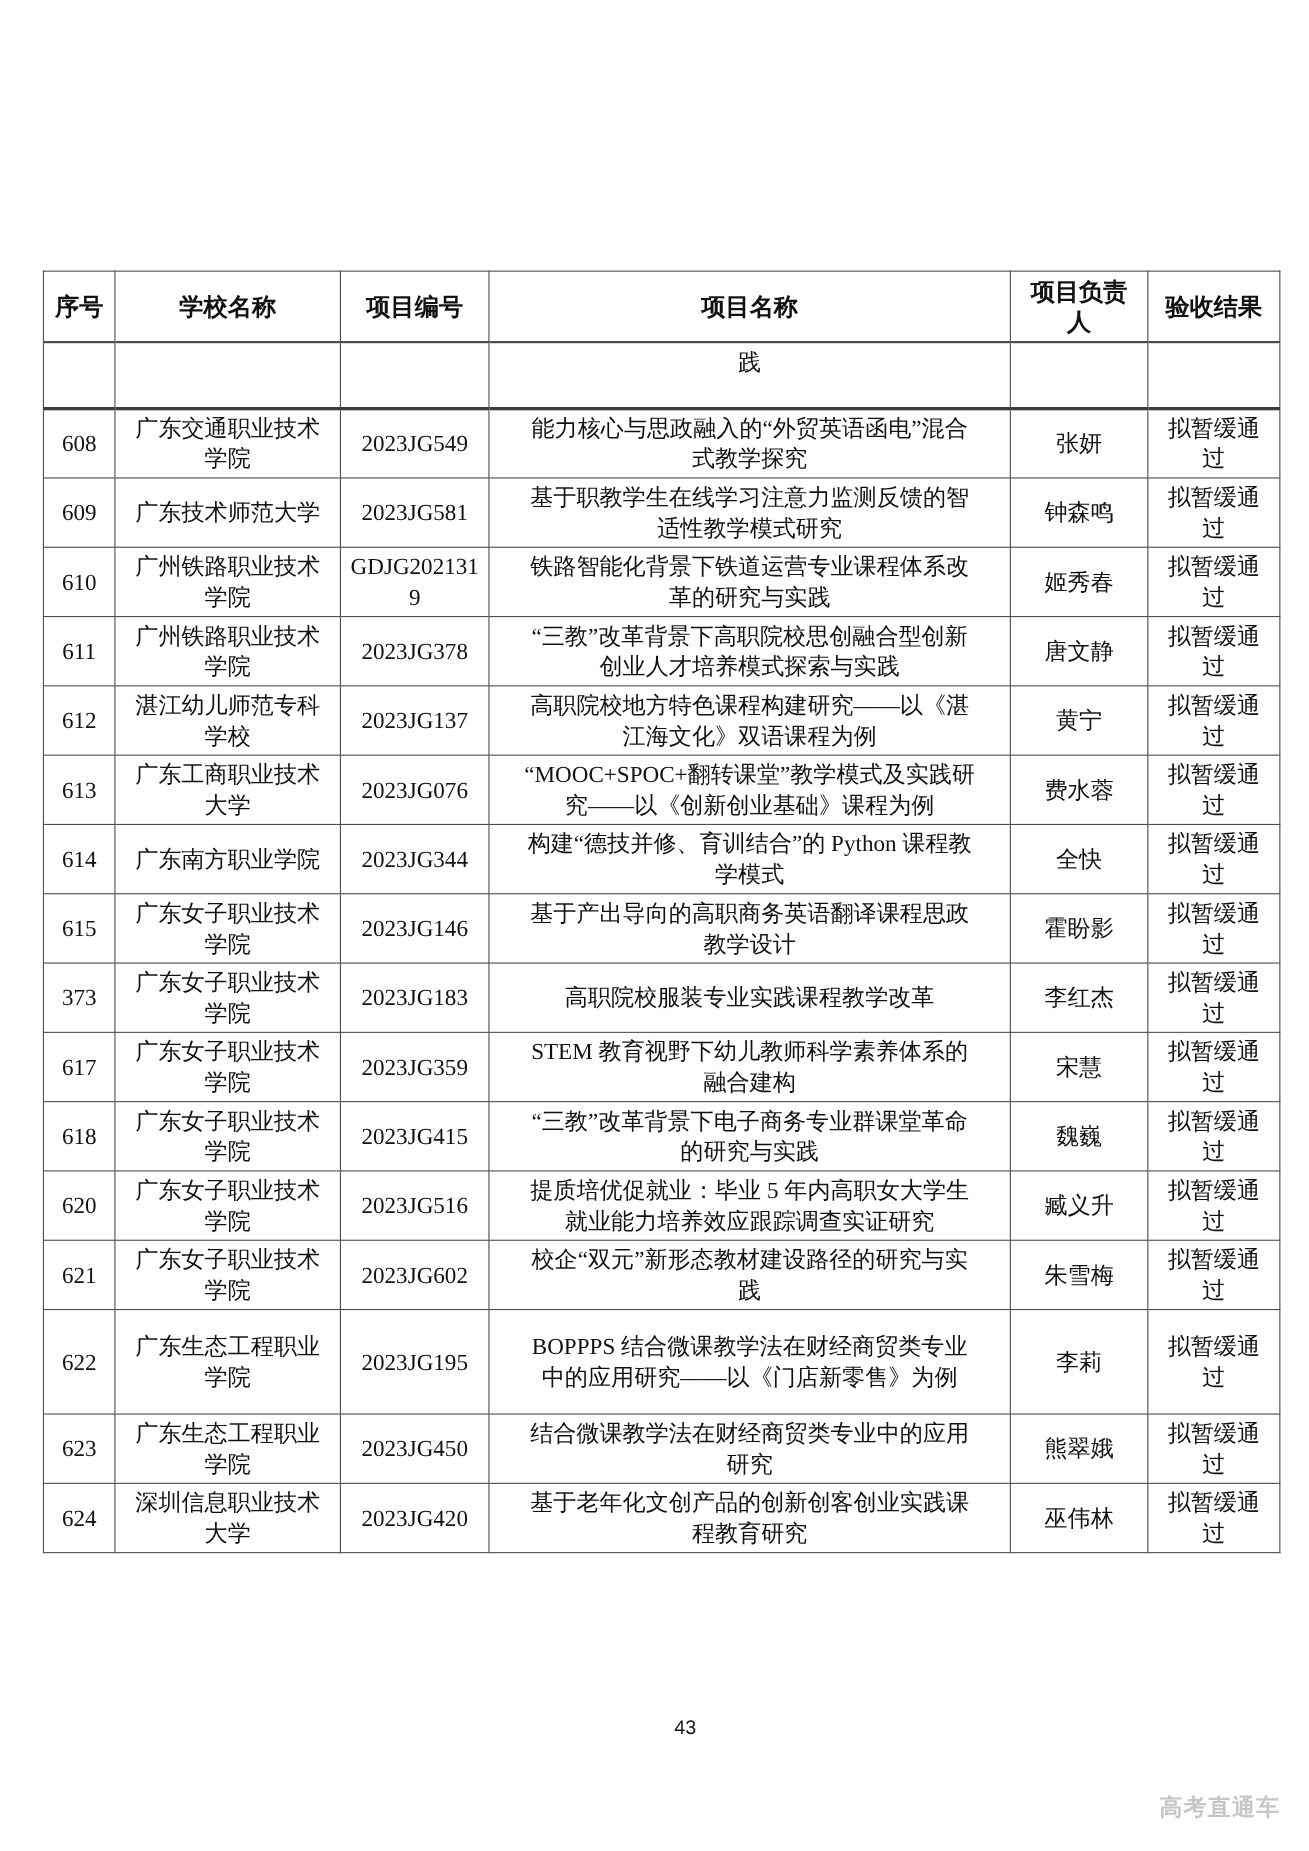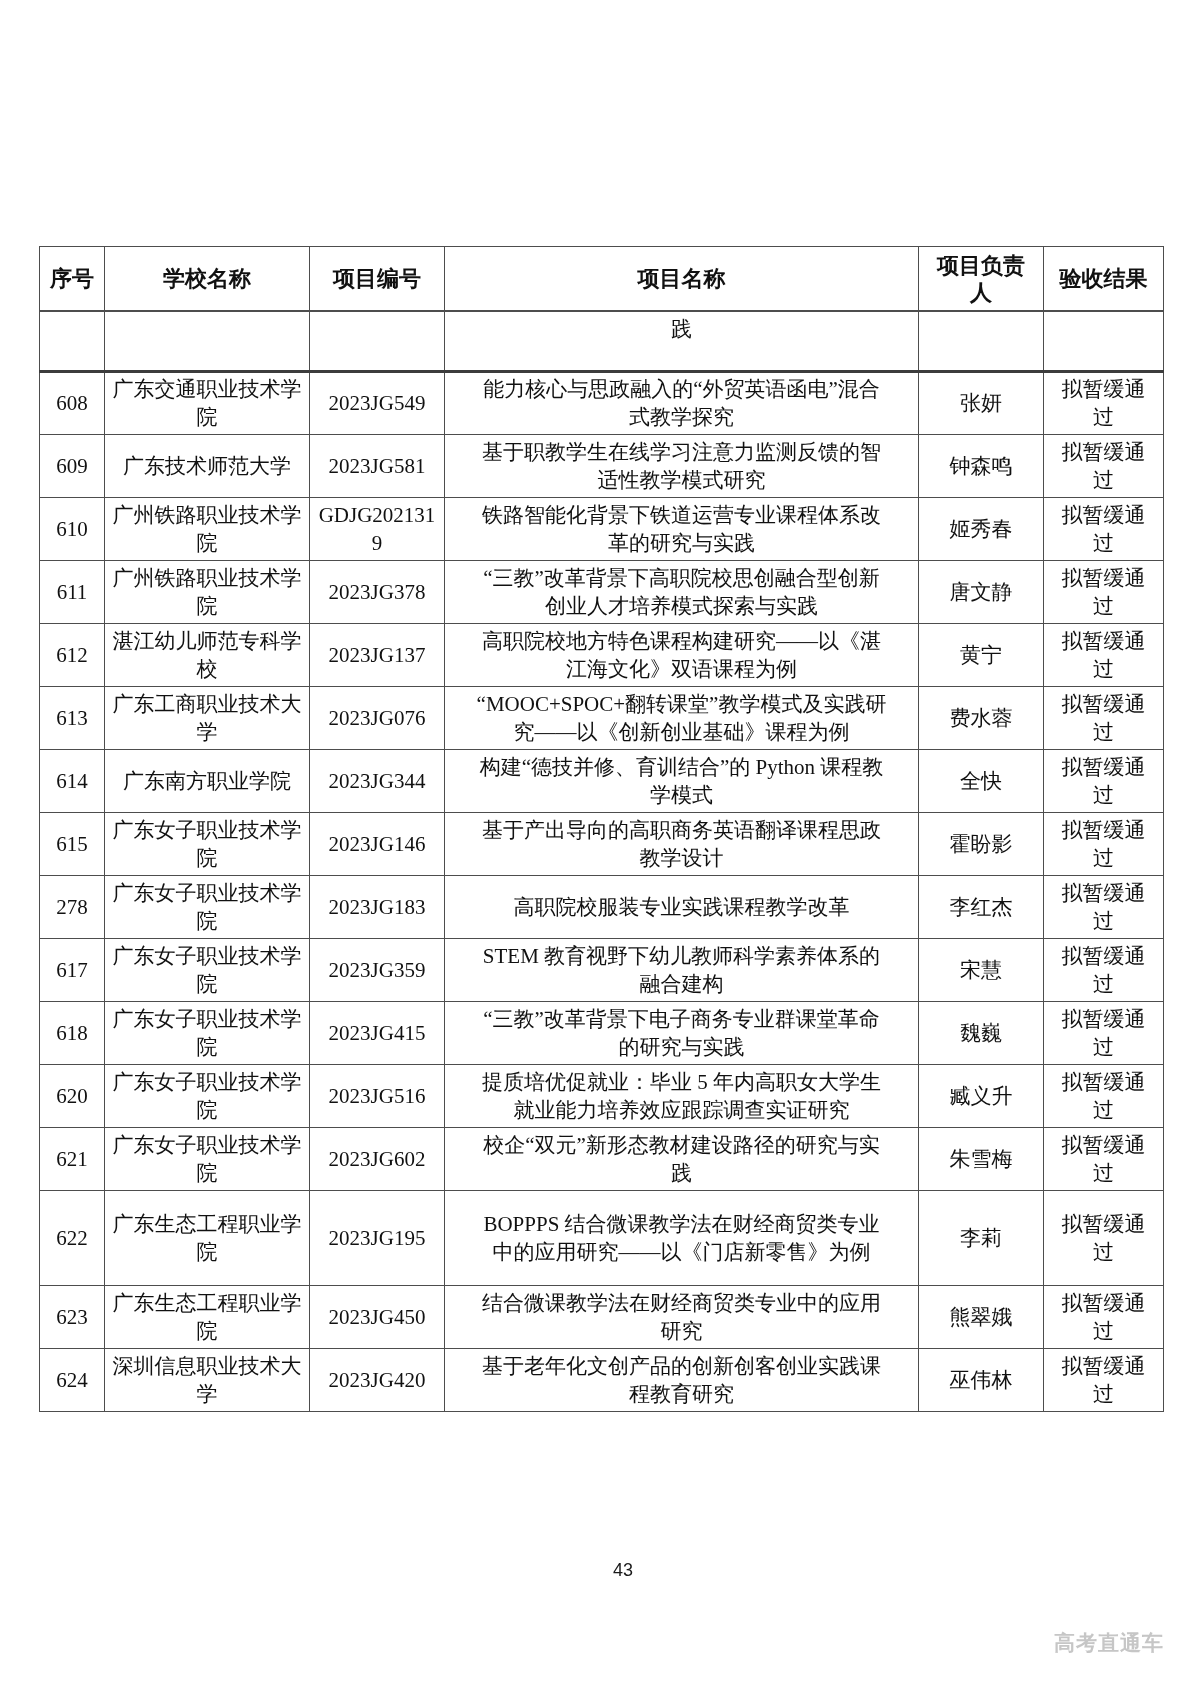--- a/index.html
+++ b/index.html
@@ -49,21 +49,21 @@
   tr.body-row { height: 63px; }
   tr.tall-row { height: 95px; }
 
   tr.partial-row { height: 60px; }
   tr.partial-row td {
     vertical-align: top;
     border-bottom: 3px solid #3c3c3c;
     padding-top: 3px;
   }
 
-  td.cell-school { padding: 2px 0; }
+  td.cell-school { padding: 2px 10px; }
   td.cell-code   { padding: 2px 8px; word-break: break-all; }
   td.cell-name   { padding: 2px 30px; }
   td.cell-result { padding: 2px 10px; }
 
   .page-number {
     position: absolute;
     top: 1560px; left: 0;
     width: 100%;
     text-align: center;
     font-family: "Liberation Sans", "DejaVu Sans", sans-serif;
@@ -173,21 +173,21 @@
     </tr>
         <tr class="body-row">
       <td class="cell-no">615</td>
       <td class="cell-school">广东女子职业技术学院</td>
       <td class="cell-code">2023JG146</td>
       <td class="cell-name">基于产出导向的高职商务英语翻译课程思政教学设计</td>
       <td class="cell-leader">霍盼影</td>
       <td class="cell-result">拟暂缓通过</td>
     </tr>
         <tr class="body-row">
-      <td class="cell-no">278</td>
+      <td class="cell-no">373</td>
       <td class="cell-school">广东女子职业技术学院</td>
       <td class="cell-code">2023JG183</td>
       <td class="cell-name">高职院校服装专业实践课程教学改革</td>
       <td class="cell-leader">李红杰</td>
       <td class="cell-result">拟暂缓通过</td>
     </tr>
         <tr class="body-row">
       <td class="cell-no">617</td>
       <td class="cell-school">广东女子职业技术学院</td>
       <td class="cell-code">2023JG359</td>

